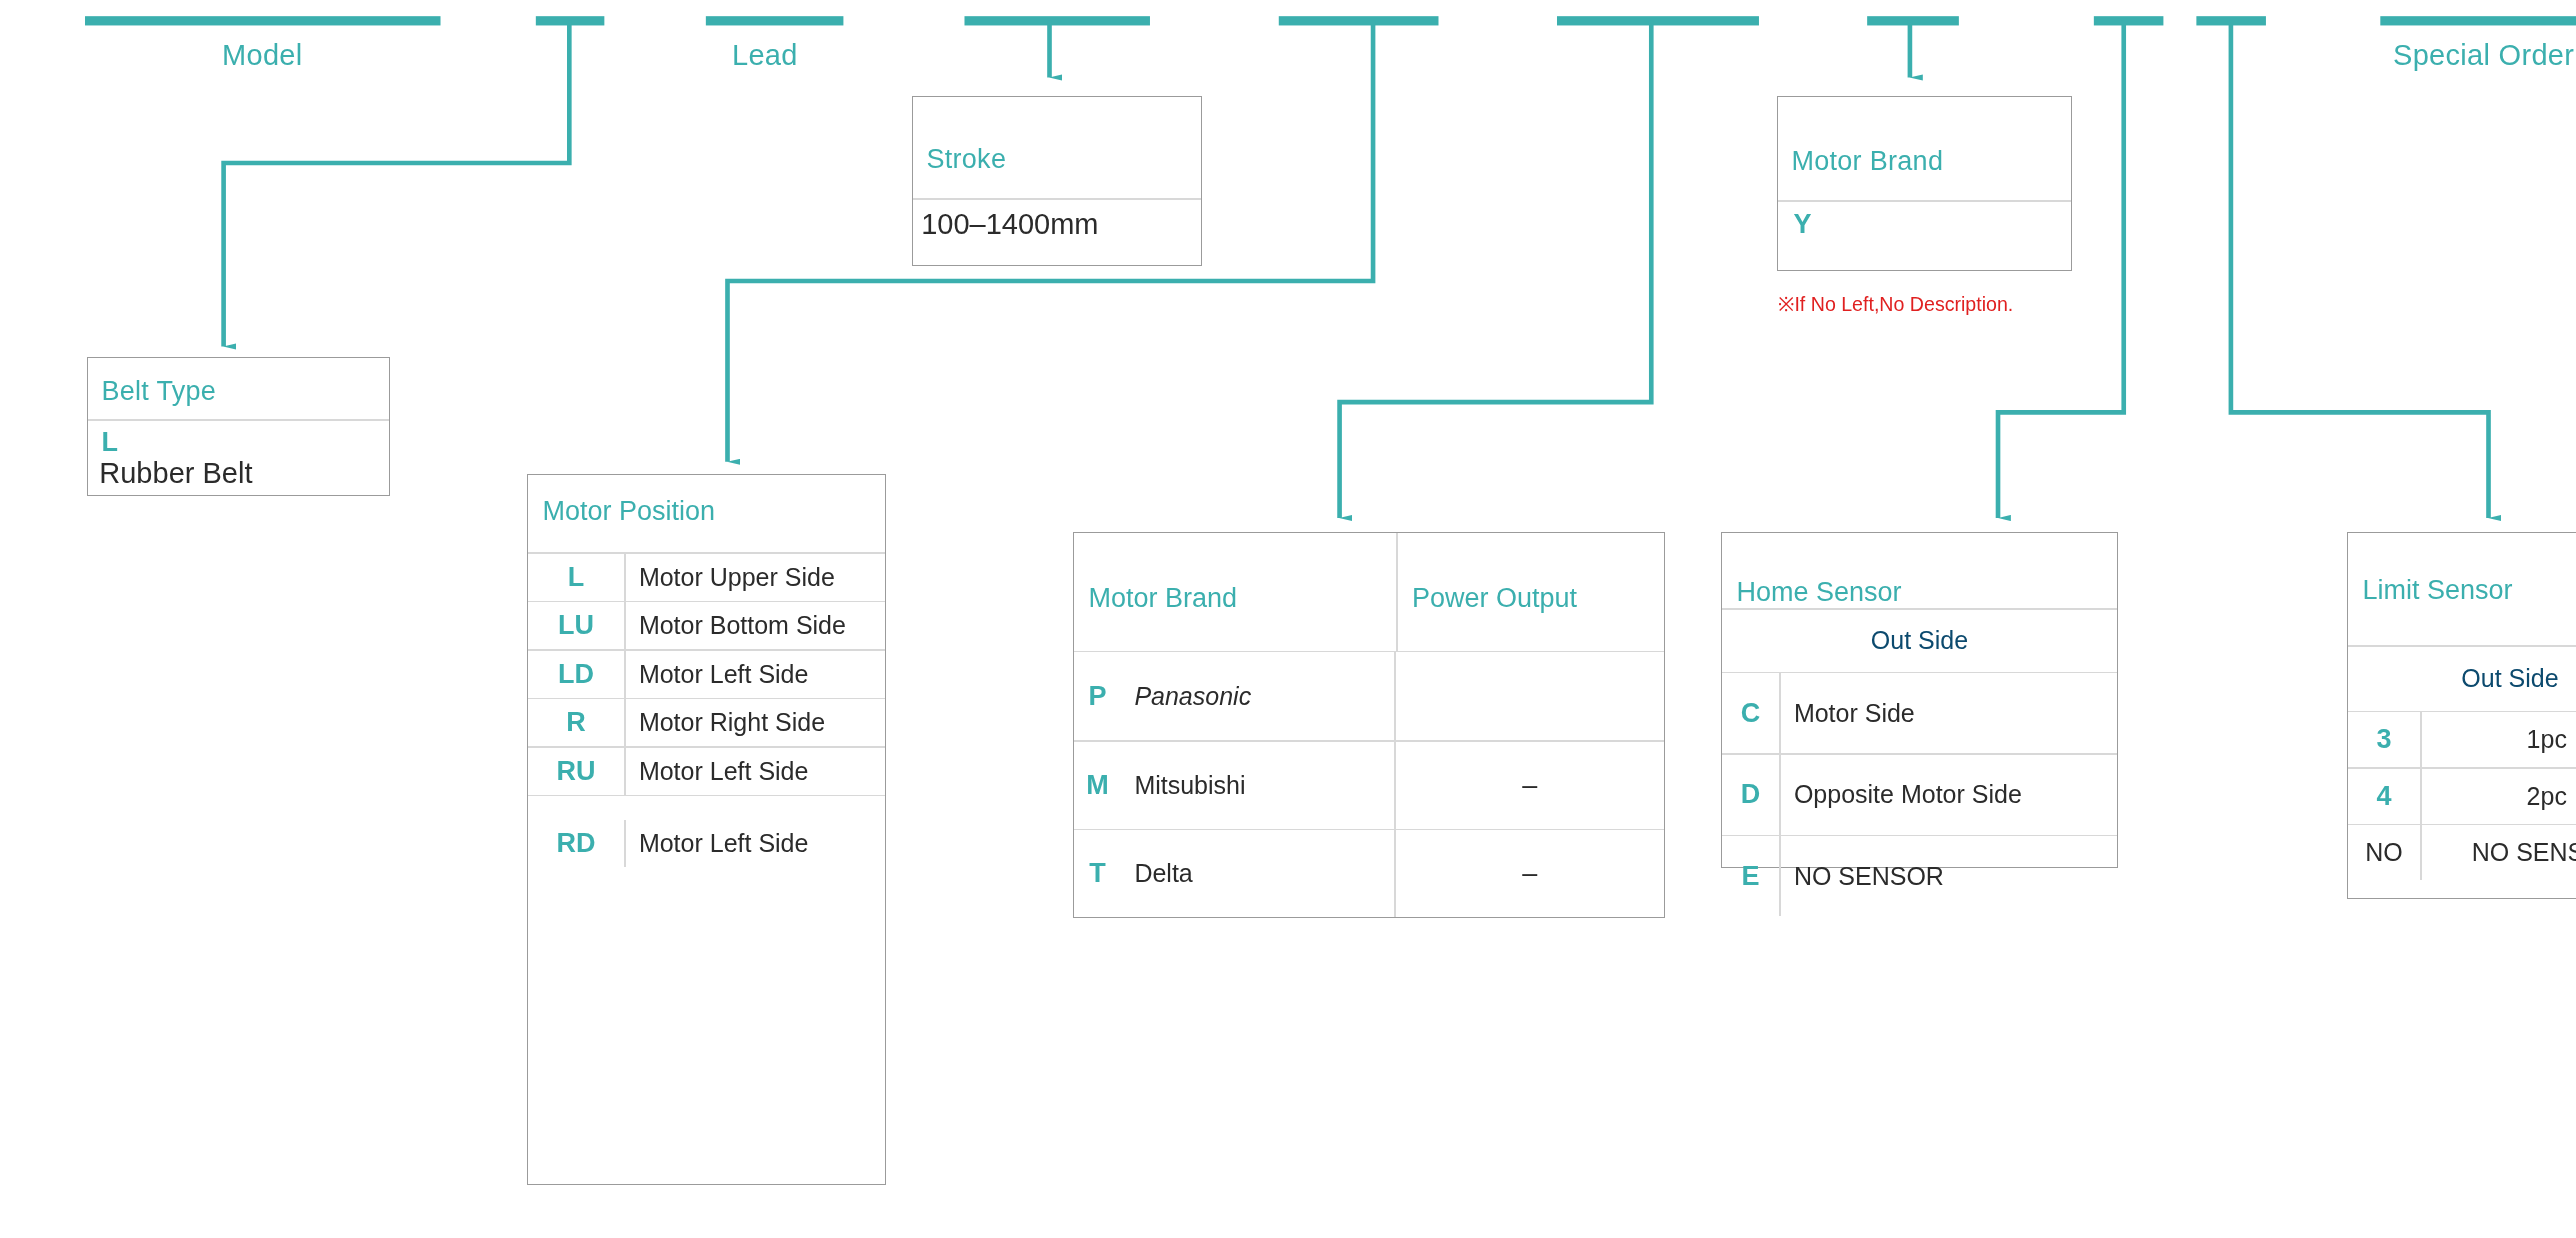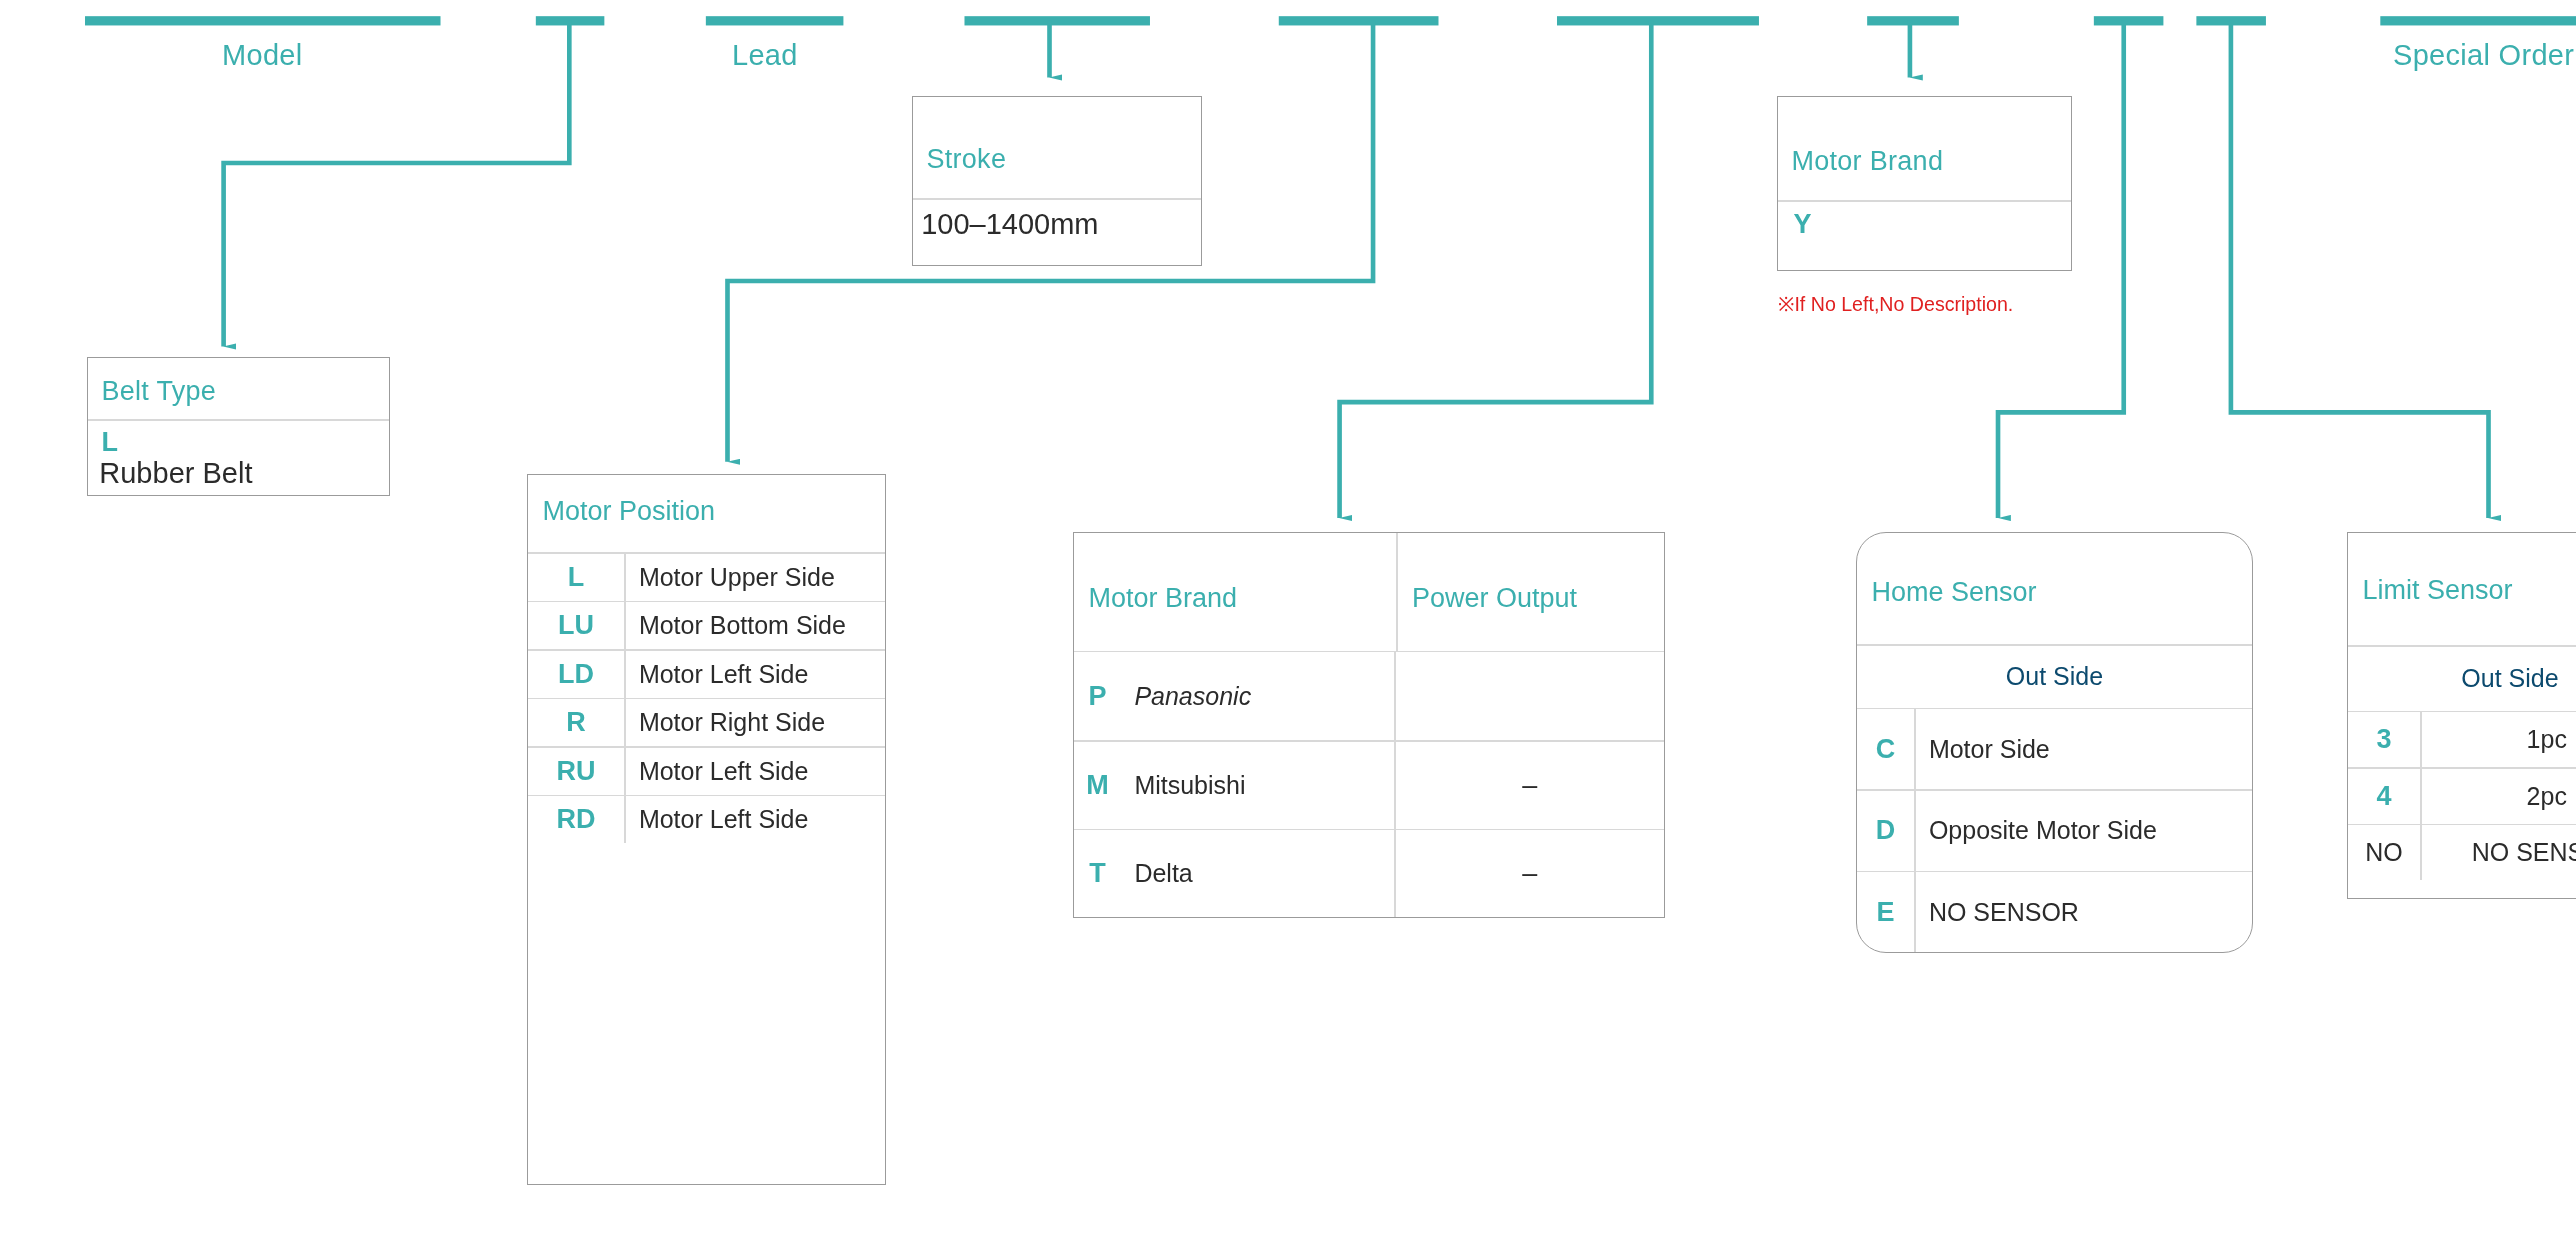--- a/index.html
+++ b/index.html
@@ -275,21 +275,21 @@
     </div>
     <div class="hline"></div>
 
     <div class="trow" style="height:47px;">
       <div class="cell-code" style="width:96px;">RU</div>
       <div class="vline"></div>
       <div class="cell-desc">Motor Left Side</div>
     </div>
     <div class="hline"></div>
 
-    <div class="trow" style="height:47px;">
+    <div class="trow" style="height:47px;margin-top:24px;">
       <div class="cell-code" style="width:96px;">RD</div>
       <div class="vline"></div>
       <div class="cell-desc">Motor Left Side</div>
     </div>
   </div>
 
   <div class="tbl" style="left:1073px;top:532px;width:592px;height:386px;">
 
     <div class="tbl-header" style="height:118px;">
       <div class="hcell" style="width:322px;padding-top:50px;">Motor Brand</div>
@@ -314,21 +314,21 @@
     <div class="hline"></div>
 
     <div class="trow" style="height:87px;">
       <div class="cell-code" style="width:47px;">T</div>
       <div class="cell-desc" style="flex:0 0 273px;">Delta</div>
       <div class="vline"></div>
       <div class="cell-dash">–</div>
     </div>
   </div>
 
-  <div class="tbl" style="left:1856px;top:532px;width:397px;height:421px;border-radius:30px;">
+  <div class="tbl" style="left:1721px;top:532px;width:397px;height:336px;">
 
     <div class="tbl-header" style="height:114px;">
       <div class="hcell" style="width:100%;padding-top:44px;">Home Sensor</div>
     </div>
     <div class="hline"></div>
 
     <div class="sub-head" style="height:62px;">Out Side</div>
     <div class="hline"></div>
 
     <div class="trow" style="height:80px;">

